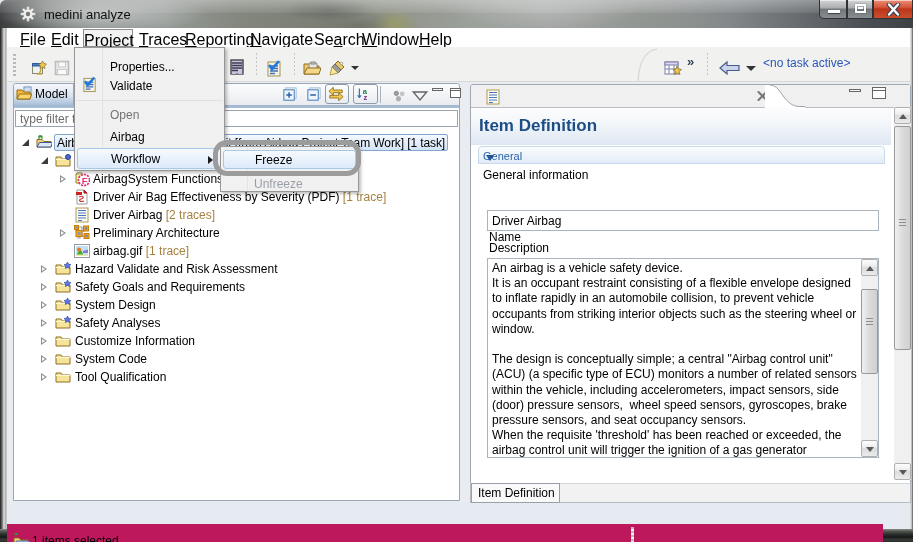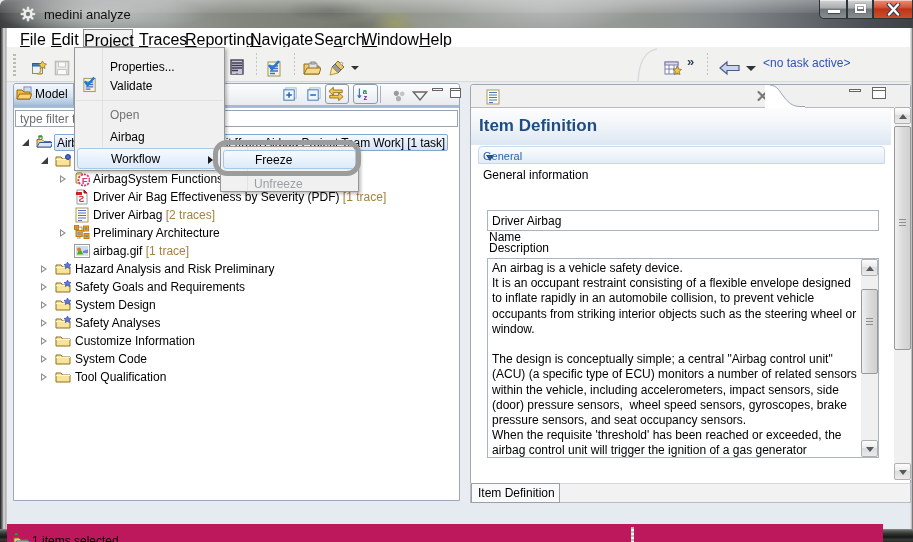--- a/index.html
+++ b/index.html
@@ -369,21 +369,21 @@
       </svg>
       <span class="lbl" style="left:79px">airbag.gif <span class="dec">[1 trace]</span></span>
     </div>
     <div class="trow" style="left:0;top:132px">
       <span class="twc" style="left:27px;top:5px"></span>
       <svg class="ticon16" style="left:41px;top:1px" viewBox="0 0 16 16">
         <path d="M1 13 L1 4 L6 4 L7.5 6 L15 6 L15 13 Z" fill="#f6e49a" stroke="#8f6f1f"></path>
         <path d="M1 6.5 H15" stroke="#fdf6cf"></path>
         <path d="M12.5 1 L13.6 3.2 L16 3.5 L14.2 5.2 L14.7 7.5 L12.5 6.4 L10.3 7.5 L10.8 5.2 L9 3.5 L11.4 3.2 Z" fill="#5a7ae0" stroke="#2a3a9a" stroke-width="0.6"></path>
       </svg>
-      <span class="lbl" style="left:61px">Hazard Analysis and Risk Preliminary</span>
+      <span class="lbl" style="left:61px">Hazard Validate and Risk Assessment</span>
     </div>
     <div class="trow" style="left:0;top:150px">
       <span class="twc" style="left:27px;top:5px"></span>
       <svg class="ticon16" style="left:41px;top:1px" viewBox="0 0 16 16">
         <path d="M1 13 L1 4 L6 4 L7.5 6 L15 6 L15 13 Z" fill="#f6e49a" stroke="#8f6f1f"></path>
         <path d="M1 6.5 H15" stroke="#fdf6cf"></path>
         <path d="M12.5 1 L13.6 3.2 L16 3.5 L14.2 5.2 L14.7 7.5 L12.5 6.4 L10.3 7.5 L10.8 5.2 L9 3.5 L11.4 3.2 Z" fill="#5a7ae0" stroke="#2a3a9a" stroke-width="0.6"></path>
       </svg>
       <span class="lbl" style="left:61px">Safety Goals and Requirements</span>
     </div>

